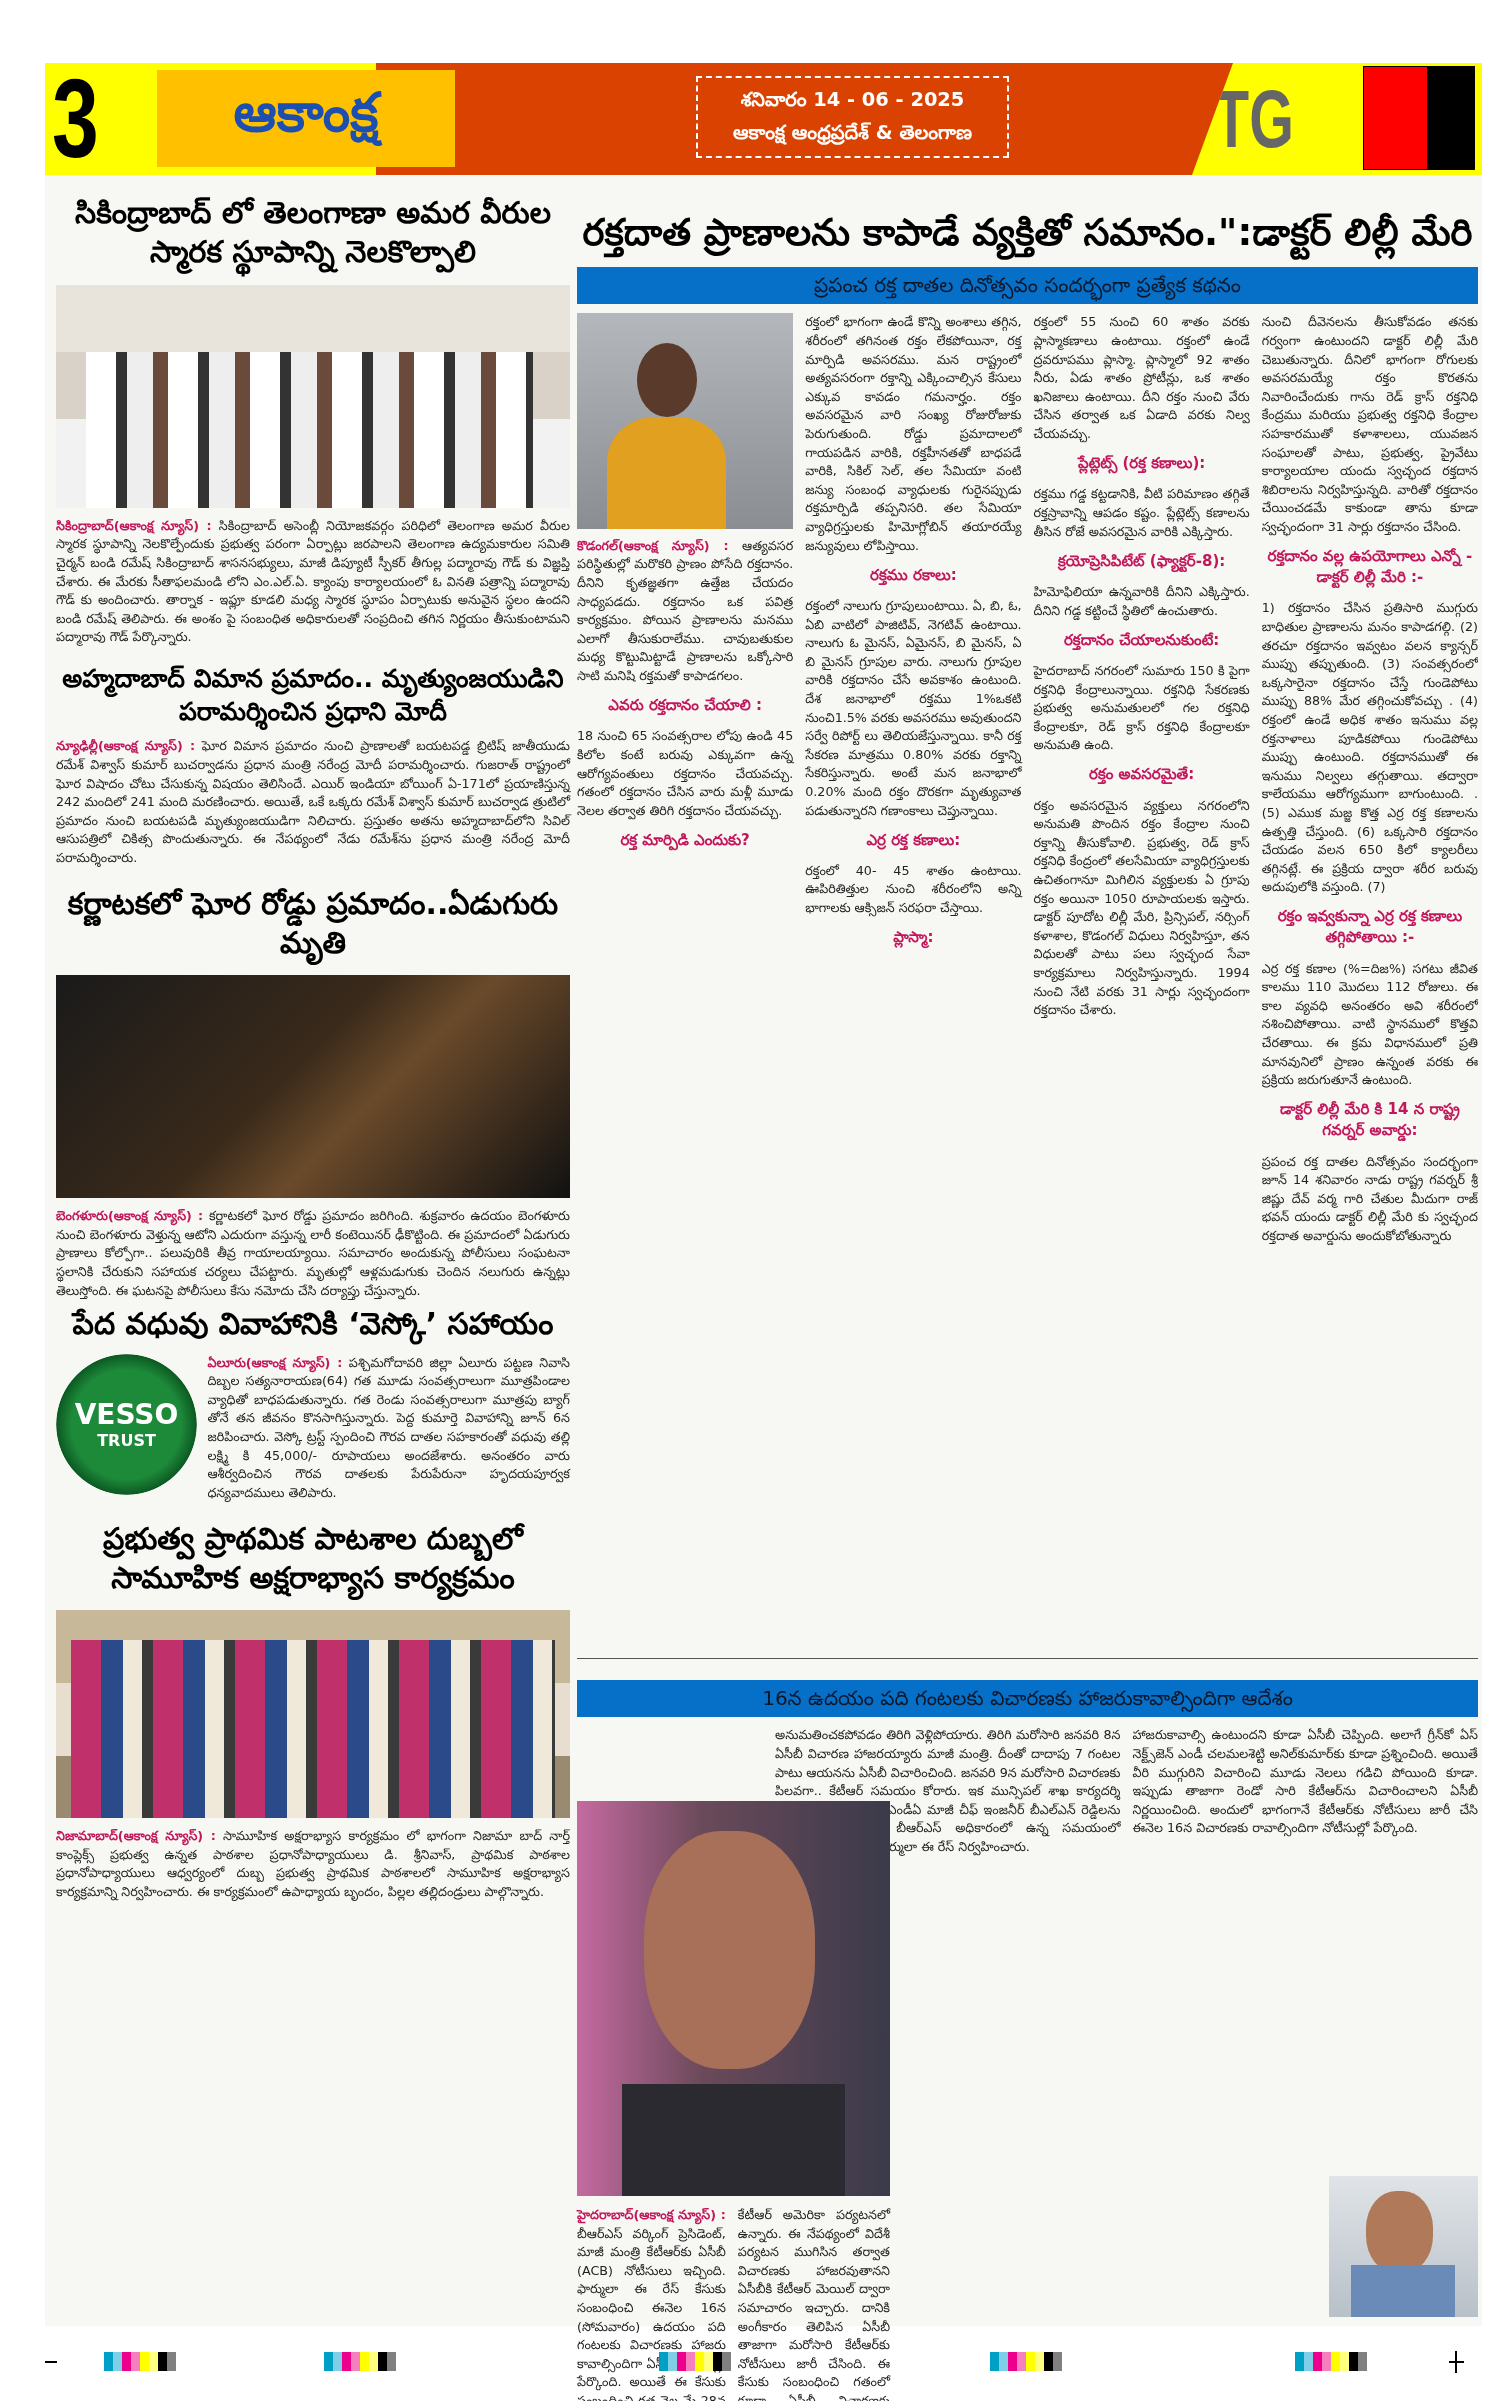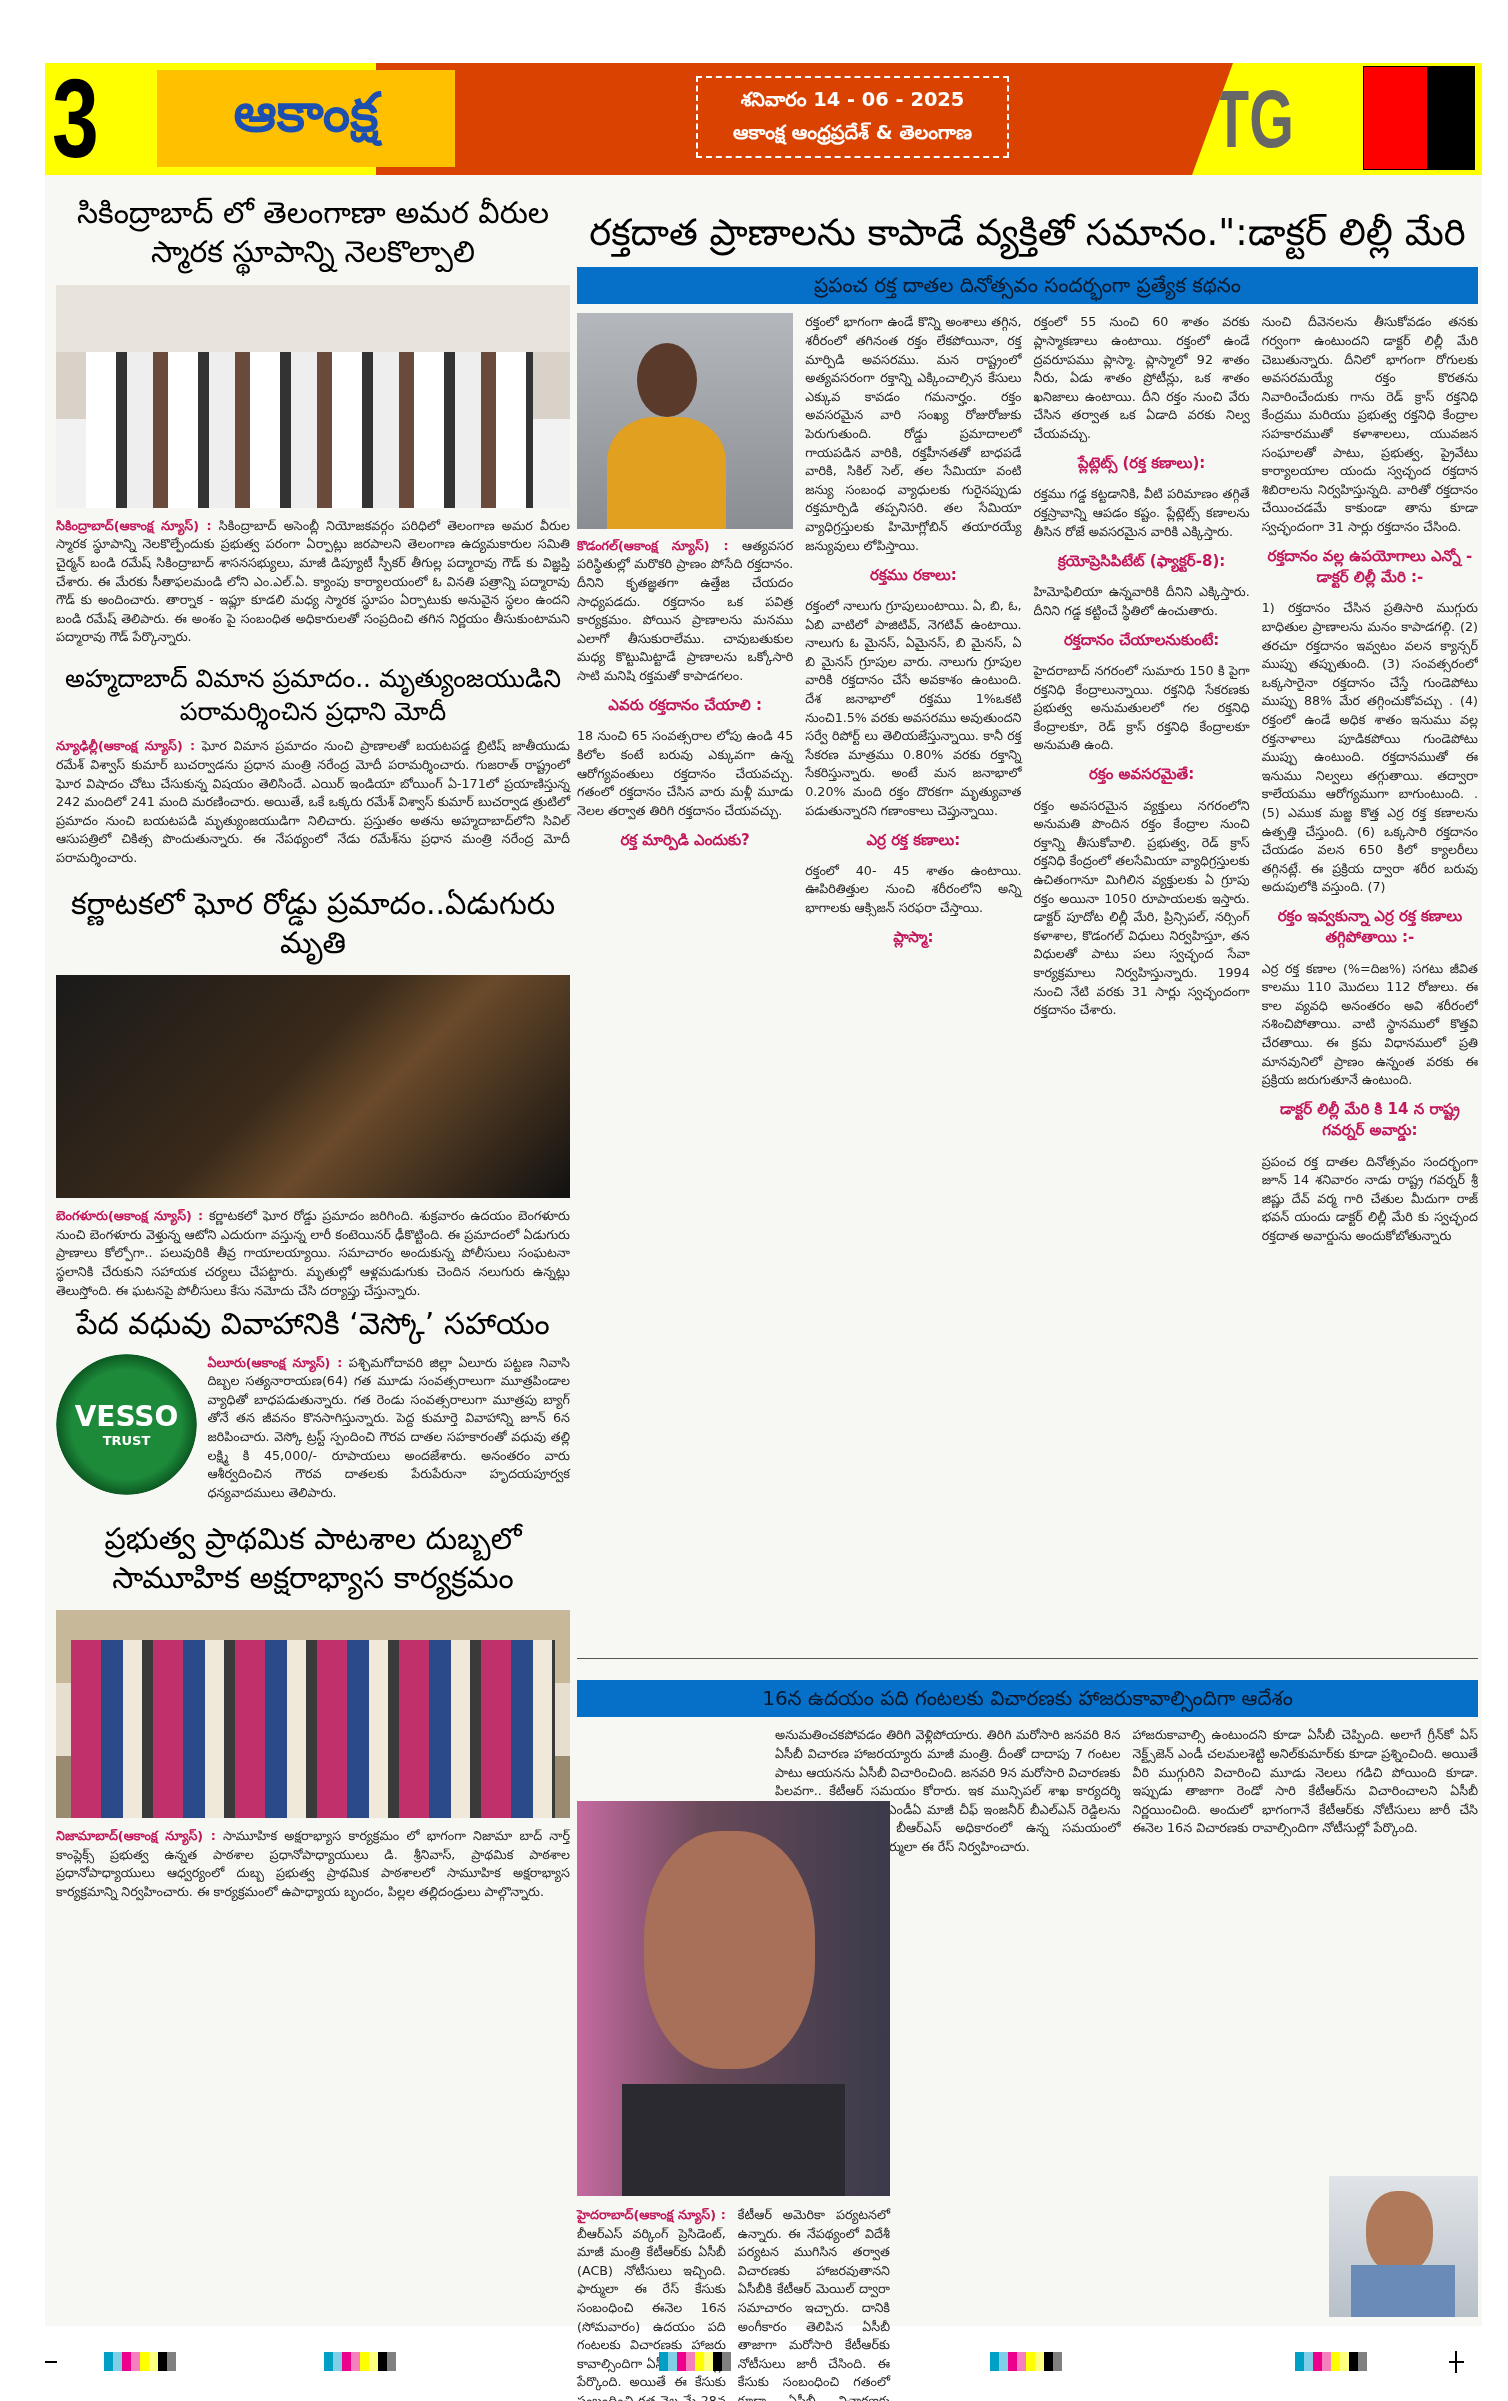--- a/index.html
+++ b/index.html
@@ -14,21 +14,21 @@
 .mast .or{background:#d94200;flex:1;position:relative}
 .mast .datebox{position:absolute;left:320px;top:13.4px;width:313px;height:82px;border:2.2px dashed #fff;color:#fff;text-align:center;font-weight:bold;font-size:19.4px;line-height:33px;padding-top:4.5px}
 .mast .tgz{position:absolute;right:0;top:0;width:290px;height:112px;background:#ffff00;clip-path:polygon(41px 0,100% 0,100% 100%,0 100%)}
 .mast .tg{position:absolute;right:171px;top:15px;color:#666;font-family:"Liberation Sans",sans-serif;font-weight:900;font-size:82px;line-height:82px;transform:scaleX(.7)}
 .mast .flag{position:absolute;right:7.4px;top:3px;width:112px;height:104px;display:flex;border:0.7px solid #000}
 .mast .flag i{display:block;flex:0 0 63px;background:#f00}
 .mast .flag b{display:block;flex:1;background:#000}
 
 .left{position:absolute;left:56px;top:186px;width:514px}
 .right{position:absolute;left:577px;top:200px;width:901px}
-.hl{font-weight:normal;text-align:center;color:#000;line-height:1.3}
+.hl{font-weight:bold;text-align:center;color:#000;line-height:1.3}
 .body{font-size:12.7px;line-height:18.6px;text-align:justify;color:#222}
 .photo{background:#999;position:relative;overflow:hidden}
 .dateline{color:#c2185b;font-weight:bold}
 .sub{color:#c2185b;font-weight:bold;font-size:15px;text-align:center;margin:10.4px 0}
 .banner{background:#0670c8;color:#0f172a;text-align:center;font-size:20px;height:37px;line-height:37px}
 .cols{display:flex;gap:12px}
 .cols>div{flex:1}
 .marks{position:absolute;top:2352px;height:19.4px;display:flex}
 .marks i{display:block;width:9px;height:19.4px}
 </style>
@@ -77,21 +77,21 @@
     <h2 class="hl" style="font-size:30px;margin-top:16.4px">కర్ణాటకలో ఘోర రోడ్డు ప్రమాదం..ఏడుగురు మృతి</h2>
     <div class="photo" style="height:223px;margin:13.4px 0 9px;background:linear-gradient(135deg,#1a1a1a,#3a2a1a 45%,#6a4a2a 60%,#111)"></div>
     <p class="body"><span class="dateline">బెంగళూరు(ఆకాంక్ష న్యూస్) :</span> <span>కర్ణాటకలో ఘోర రోడ్డు ప్రమాదం జరిగింది. శుక్రవారం ఉదయం బెంగళూరు నుంచి బెంగళూరు వెళ్తున్న ఆటోని ఎదురుగా వస్తున్న లారీ కంటెయినర్ ఢీకొట్టింది. ఈ ప్రమాదంలో ఏడుగురు ప్రాణాలు కోల్పోగా.. పలువురికి తీవ్ర గాయాలయ్యాయి. సమాచారం అందుకున్న పోలీసులు సంఘటనా స్థలానికి చేరుకుని సహాయక చర్యలు చేపట్టారు. మృతుల్లో ఆళ్లమడుగుకు చెందిన నలుగురు ఉన్నట్లు తెలుస్తోంది. ఈ ఘటనపై పోలీసులు కేసు నమోదు చేసి దర్యాప్తు చేస్తున్నారు.</span></p>
   </section>
 
   <section>
     <h2 class="hl" style="font-size:30px;margin-top:4px">పేద వధువు వివాహానికి ‘వెస్కో’ సహాయం</h2>
     <div style="display:flex;gap:10.4px;margin-top:10.4px">
       <div style="flex:0 0 141px;height:141px;border-radius:50%;background:radial-gradient(circle,#1d8a3a 0 55%,#0c5a22 70%,#fff 71%);color:#fff;display:flex;flex-direction:column;align-items:center;justify-content:center;font-weight:bold">
         <span style="font-size:28px">VESSO</span>
-        <span style="font-size:13px">TRUST</span>
+        <span style="font-size:16px">TRUST</span>
       </div>
       <p class="body"><span class="dateline">ఏలూరు(ఆకాంక్ష న్యూస్) :</span> <span>పశ్చిమగోదావరి జిల్లా ఏలూరు పట్టణ నివాసి దిబ్బల సత్యనారాయణ(64) గత మూడు సంవత్సరాలుగా మూత్రపిండాల వ్యాధితో బాధపడుతున్నారు. గత రెండు సంవత్సరాలుగా మూత్రపు బ్యాగ్ తోనే తన జీవనం కొనసాగిస్తున్నారు. పెద్ద కుమార్తె వివాహాన్ని జూన్ 6న జరిపించారు. వెస్కో ట్రస్ట్ స్పందించి గౌరవ దాతల సహకారంతో వధువు తల్లి లక్ష్మి కి 45,000/- రూపాయలు అందజేశారు. అనంతరం వారు ఆశీర్వదించిన గౌరవ దాతలకు పేరుపేరునా హృదయపూర్వక ధన్యవాదములు తెలిపారు.</span></p>
     </div>
   </section>
 
   <section>
     <h2 class="hl" style="font-size:30px;margin-top:16.4px">ప్రభుత్వ ప్రాథమిక పాటశాల దుబ్బలో సామూహిక అక్షరాభ్యాస కార్యక్రమం</h2>
     <div class="photo" style="height:208px;margin:13.4px 0 9px;background:linear-gradient(#c8b89a 0 35%,#e8ded0 35% 70%,#9a8a70 70%)">
       <div style="position:absolute;left:15px;top:30px;width:484px;height:179px;background:repeating-linear-gradient(90deg,#c0306a 0 30px,#2a4a8a 30px 52px,#f0e8d8 52px 71px,#3a3a3a 71px 82px)"></div>
     </div>

